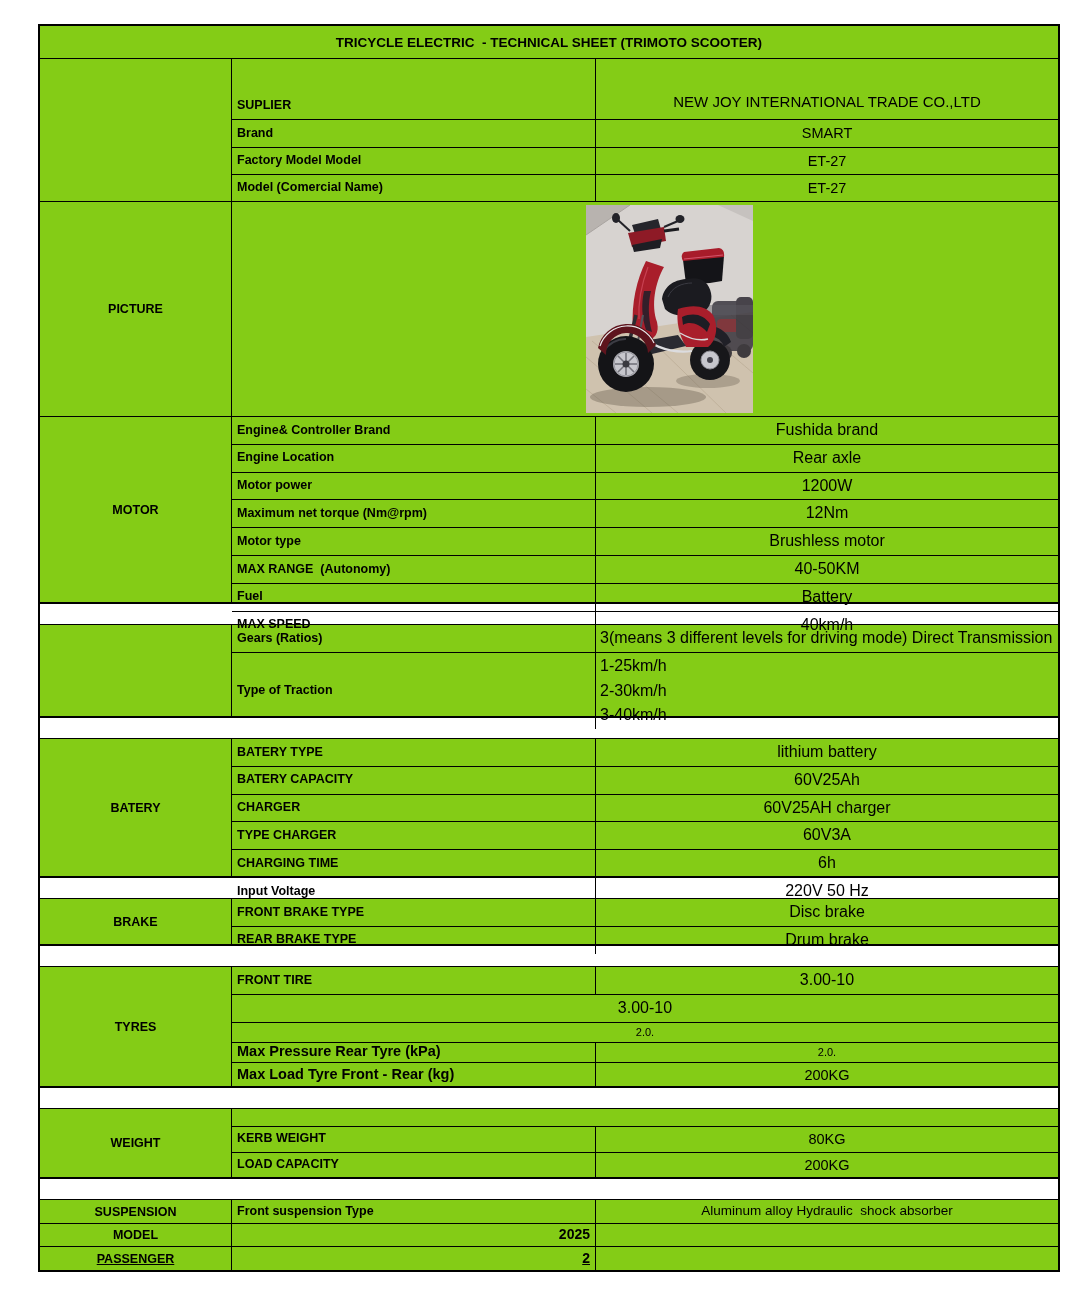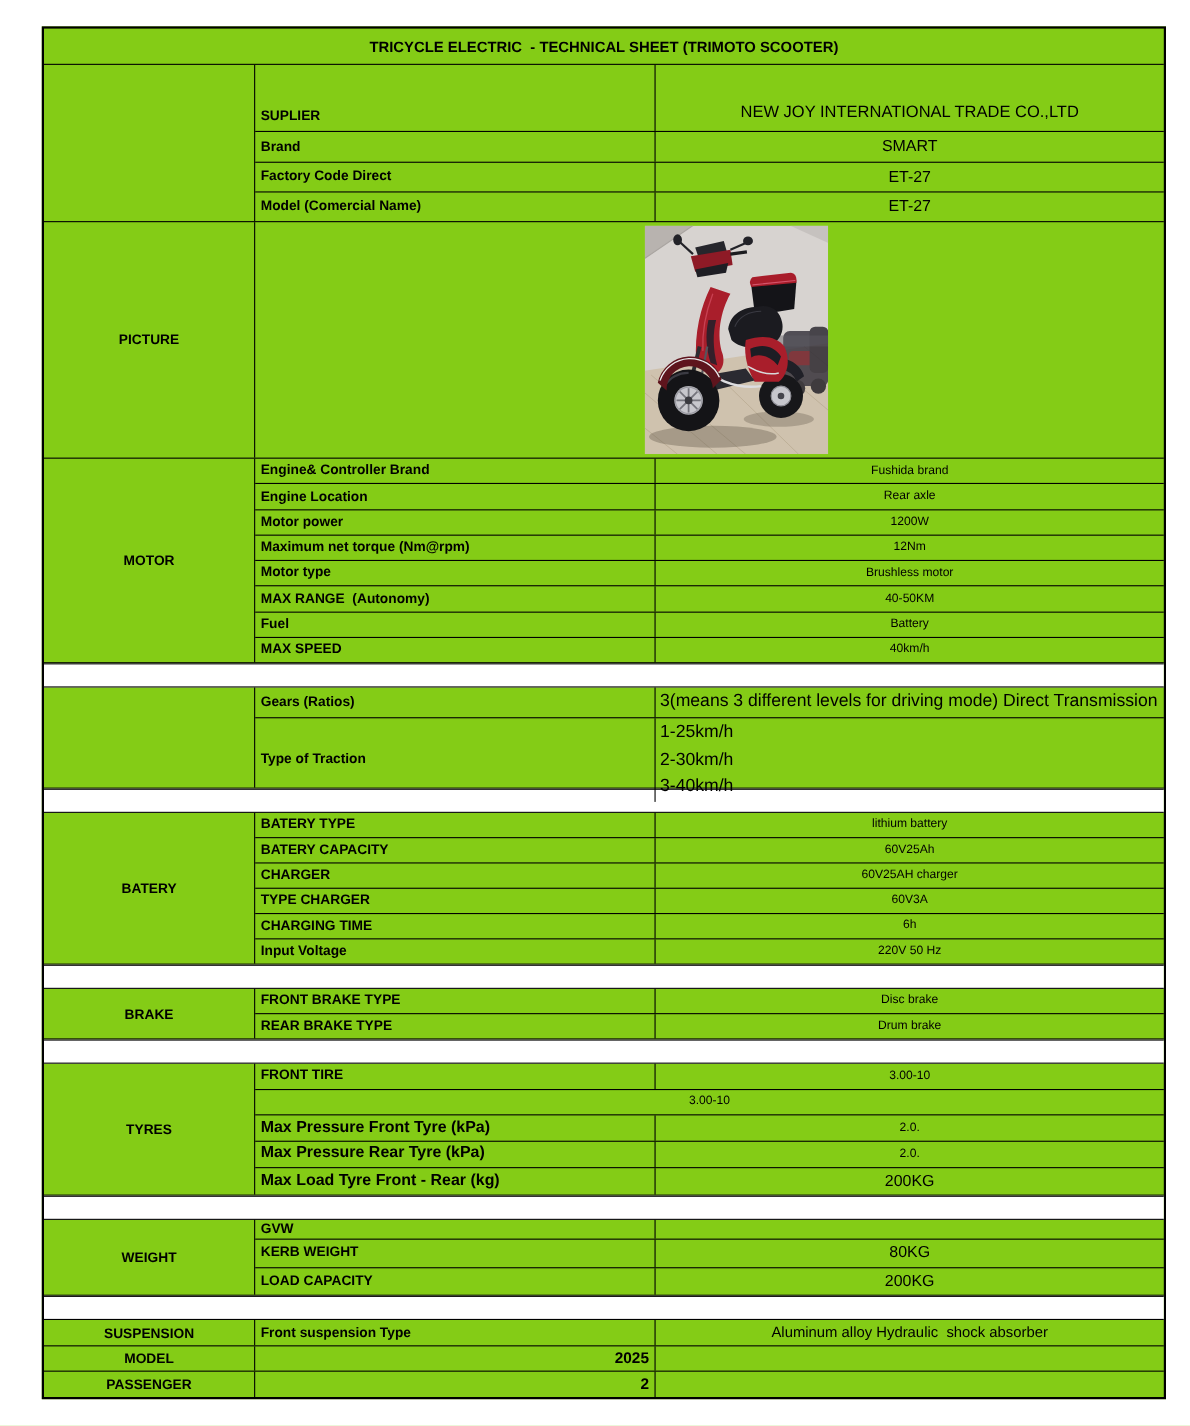--- a/index.html
+++ b/index.html
@@ -11,37 +11,37 @@
   .sheet {
     position:absolute; left:38px; top:24px; width:1022px;
     border:2px solid #000; background:#84cc16;
   }
   .title {
     height:33px; border-bottom:1px solid #000;
     display:flex; align-items:center; justify-content:center;
     font-weight:700; font-size:13.5px; white-space:pre-wrap;
   }
   .block { display:flex; align-items:stretch; border-bottom:1px solid #000; }
-  .block.last { border-bottom:none; }
+  .block.last { border-bottom:none;text-decoration:underline; }
   .sec {
     width:192px; flex:0 0 192px; border-right:1px solid #000;
     display:flex; align-items:center; justify-content:center;
     font-weight:700; font-size:12.5px; text-align:center; white-space:pre-wrap;
   }
   .rows { flex:1; display:flex; flex-direction:column; }
   .trow { display:flex; align-items:stretch; border-bottom:1px solid #000; flex:1; }
   .trow:last-child { border-bottom:none; }
   .lbl {
     width:364px; flex:0 0 364px; border-right:1px solid #000;
     display:flex; align-items:center; padding:1px 2px 1px 5px;
     font-weight:700; font-size:12.5px; white-space:pre-wrap; line-height:1.1;
   }
   .val {
     flex:1; display:flex; align-items:center; justify-content:center;
-    font-size:11px; text-align:center; white-space:pre-wrap; line-height:1.55;
+    font-size:16px; text-align:center; white-space:pre-wrap; line-height:1.55;
     padding:1px 2px;
   }
   .bottom { align-items:flex-end; padding-bottom:6px; }
   .val-xl { font-size:15px; }
   .val-lg { font-size:14.5px; }
   .val-sm { font-size:11px; }
   .val-left { justify-content:flex-start; text-align:left; padding-left:4px; font-size:16px; }
   .val-md { font-size:13.5px; }
   .lbl-big { font-size:14.5px; }
   .lbl-num { justify-content:flex-end; padding-right:5px; font-size:14px; }
@@ -68,21 +68,21 @@
     <div class="rows">
       <div class="trow" style="flex:0 0 61px">
         <div class="lbl bottom">SUPLIER</div>
         <div class="val bottom val-xl">NEW JOY INTERNATIONAL TRADE CO.,LTD</div>
       </div>
       <div class="trow" style="flex:0 0 28px">
         <div class="lbl">Brand</div>
         <div class="val val-lg">SMART</div>
       </div>
       <div class="trow" style="flex:0 0 27px">
-        <div class="lbl">Factory Code Direct</div>
+        <div class="lbl">Factory Model Model</div>
         <div class="val val-lg">ET-27</div>
       </div>
       <div class="trow">
         <div class="lbl">Model (Comercial Name)</div>
         <div class="val val-lg">ET-27</div>
       </div>
     </div>
   </div>
 
   <div class="block" style="height:215px">
@@ -284,41 +284,39 @@
     <div class="sec">TYRES</div>
     <div class="rows">
       <div class="trow">
         <div class="lbl">FRONT TIRE</div>
         <div class="val">3.00-10</div>
       </div>
       <div class="trow">
         <div class="val">3.00-10</div>
       </div>
       <div class="trow">
-        <div class="lbl lbl-big">Max Pressure Front Tyre (kPa)</div>
         <div class="val val-sm">2.0.</div>
       </div>
       <div class="trow">
         <div class="lbl lbl-big">Max Pressure Rear Tyre (kPa)</div>
         <div class="val val-sm">2.0.</div>
       </div>
       <div class="trow">
         <div class="lbl lbl-big">Max Load Tyre Front - Rear (kg)</div>
         <div class="val val-lg">200KG</div>
       </div>
     </div>
   </div>
 
   <div class="spacer"></div>
 
   <div class="block" style="height:69px">
     <div class="sec">WEIGHT</div>
     <div class="rows">
       <div class="trow">
-        <div class="lbl">GVW</div>
         <div class="val"></div>
       </div>
       <div class="trow">
         <div class="lbl">KERB WEIGHT</div>
         <div class="val val-lg">80KG</div>
       </div>
       <div class="trow">
         <div class="lbl">LOAD CAPACITY</div>
         <div class="val val-lg">200KG</div>
       </div>

